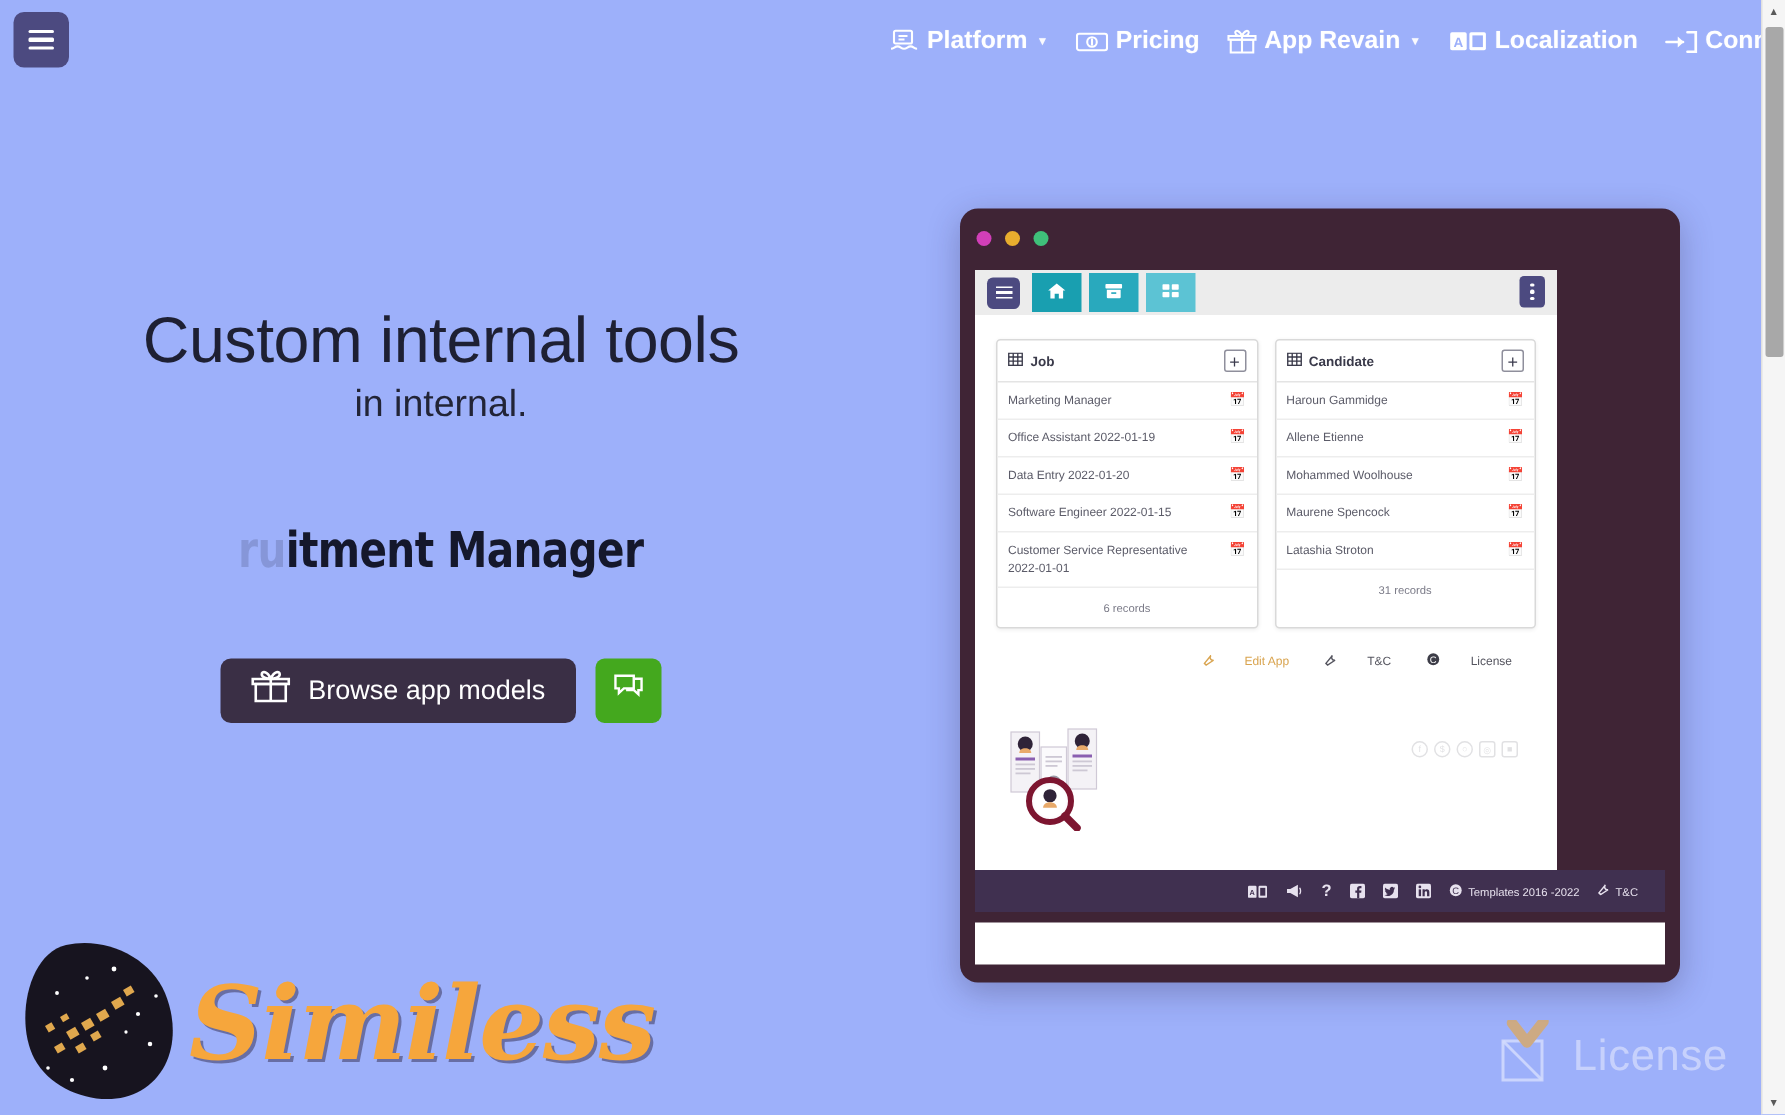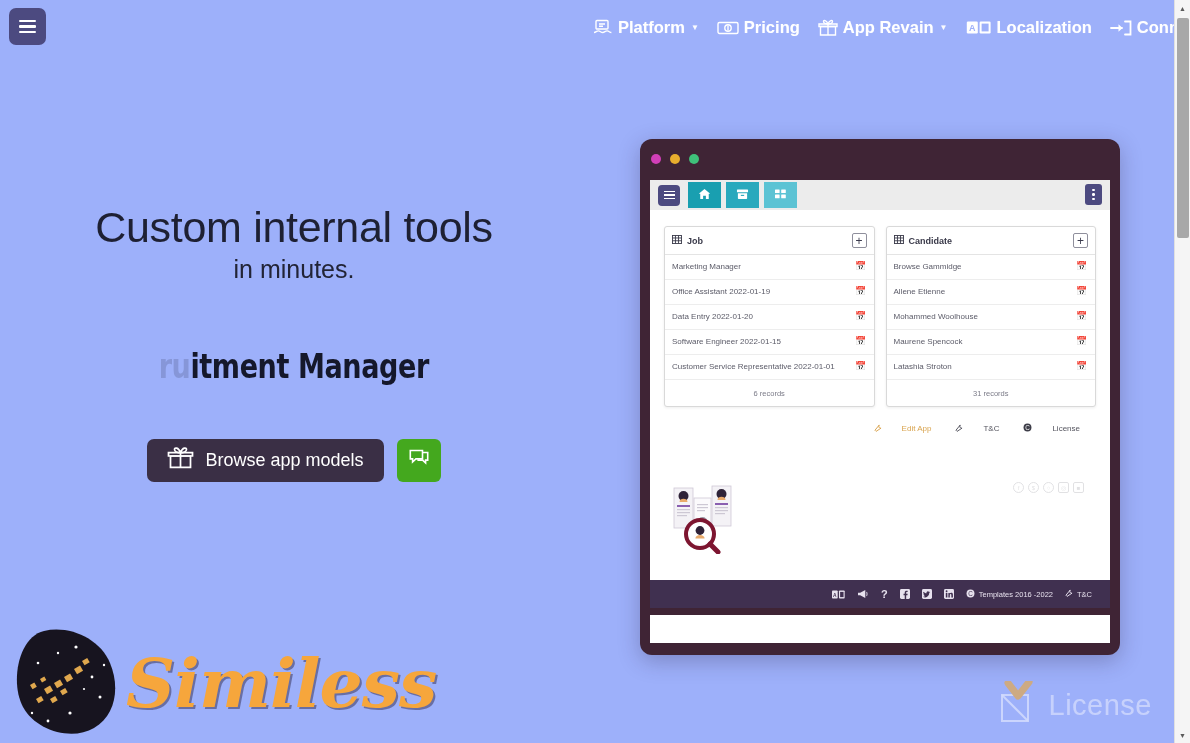--- a/index.html
+++ b/index.html
@@ -172,21 +172,21 @@
     display: flex; gap: 9px;
   }
   #window-dots .dot { width: 10px; height: 10px; border-radius: 50%; }
   #window-dots .dot.close { background: #d13fb8; }
   #window-dots .dot.min   { background: #e8ad2e; }
   #window-dots .dot.max   { background: #3fc07a; }
 
   #app-body {
     position: absolute;
     top: 41px; left: 10px;
-    width: 460px; height: 427px;
+    width: 388px; height: 427px;
     background: #ffffff;
     overflow: hidden;
   }
 
   
   #app-toolbar {
     position: relative;
     height: 30px;
     background: #ececec;
     display: flex;
@@ -485,21 +485,21 @@
           <path d="M15 1.5h5.5v13H15"></path>
         </svg>
       </span>
       <span>Connect</span>
     </div>
 
   </nav>
 
   <section id="hero">
     <h1 id="hero-title">Custom internal tools</h1>
-    <div id="hero-subtitle">in minutes.</div>
+    <div id="hero-subtitle">in internal.</div>
 
     <div id="hero-typed-wrap">
       <div id="hero-typed">
         <span class="faded">ru</span><span>itment Manager</span>
       </div>
     </div>
 
     <div id="hero-actions">
       <button id="browse-models-button">
         <span>
@@ -625,21 +625,21 @@
                   <rect x=".5" y=".5" width="10" height="9"></rect>
                   <path d="M.5 3.3h10M.5 6.4h10M3.8 .5v9M7.2 .5v9"></path>
                 </svg>
               </span>
               <span>Candidate</span>
             </div>
             <div class="panel-add">+</div>
           </div>
 
           <div class="rec-row">
-            <span class="rec-text">Browse Gammidge</span>
+            <span class="rec-text">Haroun Gammidge</span>
             <span class="rec-ico">📅</span>
           </div>
           <div class="rec-row">
             <span class="rec-text">Allene Etienne</span>
             <span class="rec-ico">📅</span>
           </div>
           <div class="rec-row">
             <span class="rec-text">Mohammed Woolhouse</span>
             <span class="rec-ico">📅</span>
           </div>

